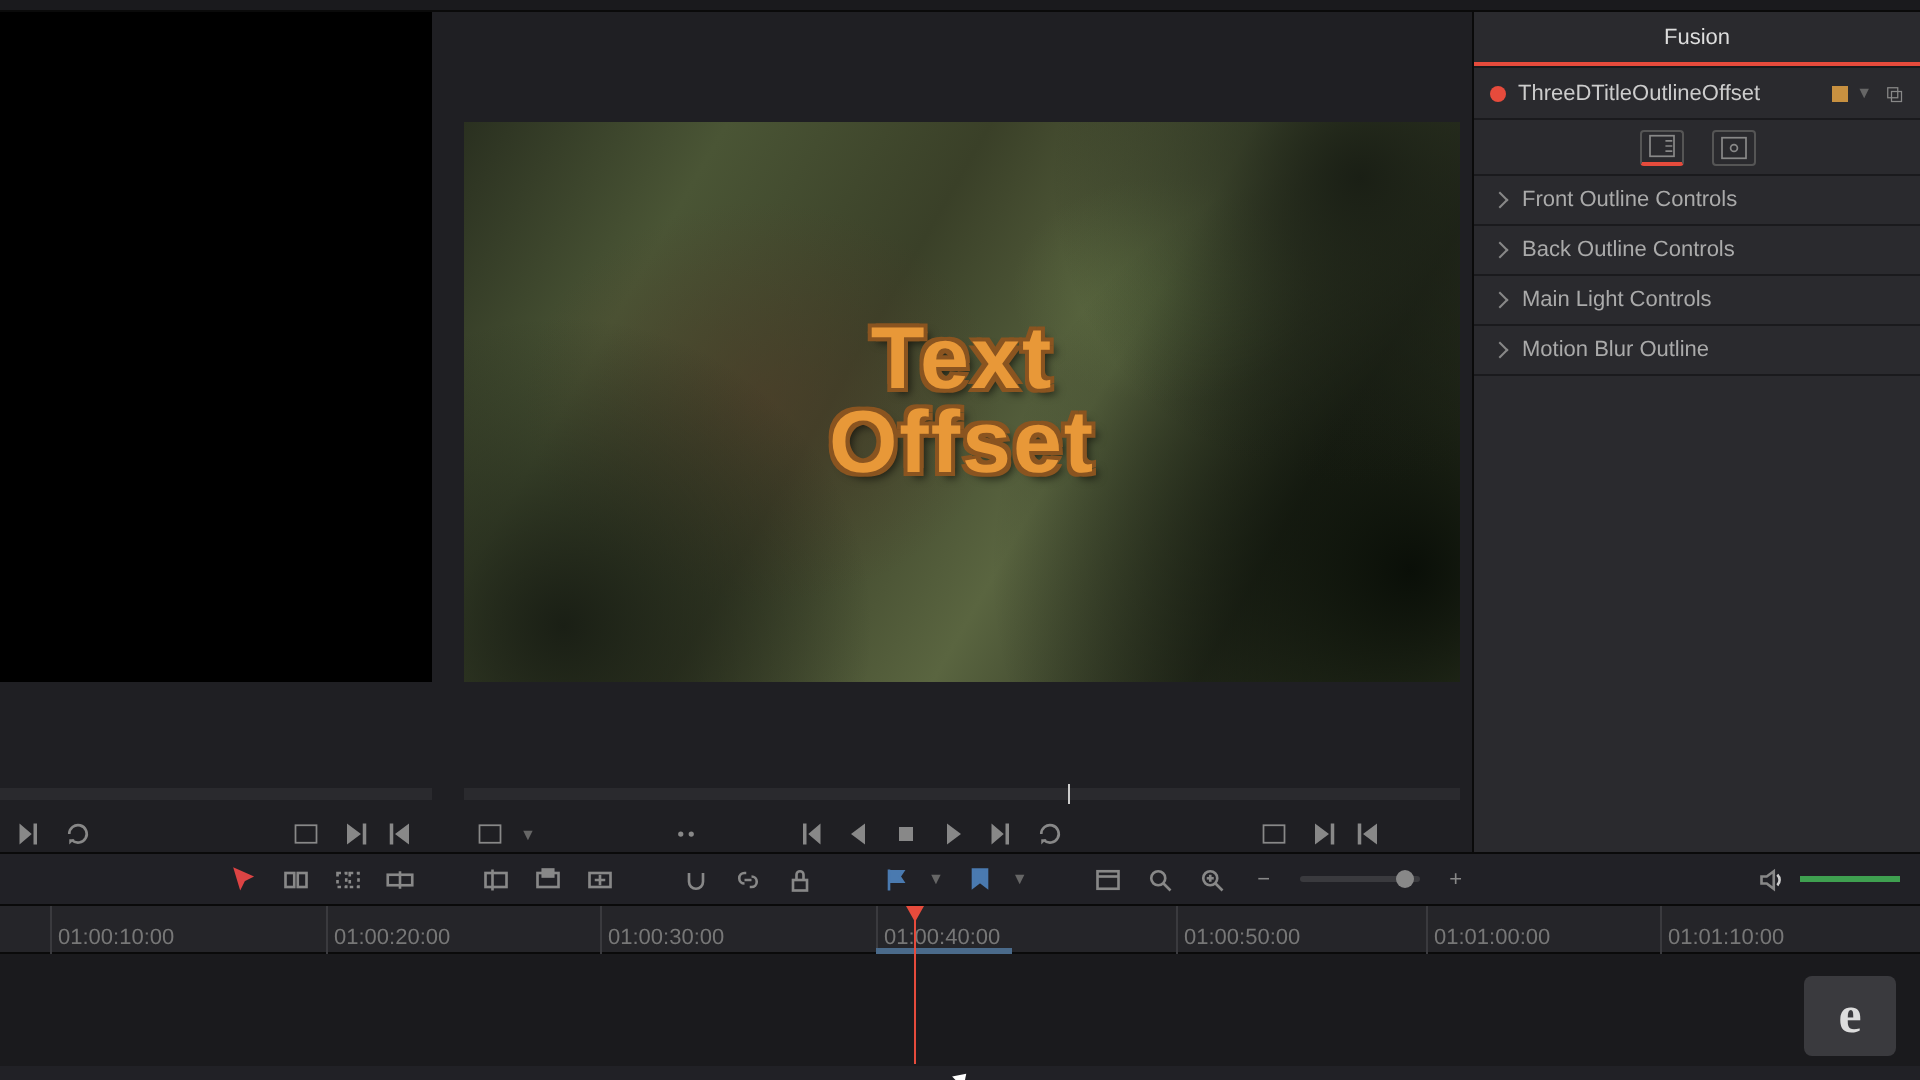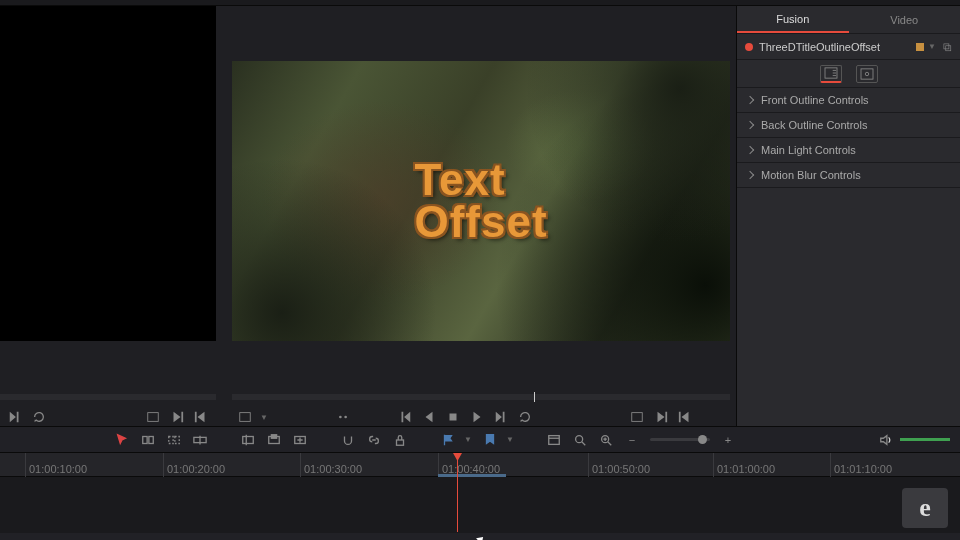--- a/index.html
+++ b/index.html
@@ -4,21 +4,21 @@
 <style>
 *{margin:0;padding:0;box-sizing:border-box;user-select:none}
 body{background:#212126;color:#aaa;font-family:Arial,sans-serif;font-size:11px;width:960px;height:540px;overflow:hidden;position:relative}
 .topbar{height:6px;background:#1a1a1d;border-bottom:1px solid #0a0a0a}
 .main{display:flex;height:420px}
 .viewers{flex:1;background:#1f1f23;position:relative}
 .sourcev{position:absolute;left:0;top:0;width:216px;height:335px;background:#000}
 .programv{position:absolute;left:232px;top:55px;width:498px;height:280px;background:#333;background:linear-gradient(120deg,#2a3020 0%,#4a5535 20%,#3a4028 40%,#5a6540 60%,#2a3020 80%,#4a5535 100%);overflow:hidden}
 .programv::before{content:"";position:absolute;inset:0;background:radial-gradient(ellipse 40% 60% at 30% 50%,rgba(80,60,40,0.6) 0%,transparent 60%),radial-gradient(ellipse 30% 40% at 70% 30%,rgba(100,120,70,0.5) 0%,transparent 50%)}
 .programv::after{content:"";position:absolute;inset:0;background:radial-gradient(circle at 10% 90%,#1a1f15 0%,transparent 30%),radial-gradient(circle at 90% 10%,#1a1f15 0%,transparent 30%),radial-gradient(circle at 95% 80%,#0a0f08 0%,transparent 40%)}
-.title3d{position:absolute;left:50%;top:50%;transform:translate(-50%,-50%);font-weight:900;z-index:5}
+.title3d{position:absolute;left:50%;top:50%;transform:translate(-50%,-50%);text-align:center;font-weight:900;z-index:5}
 .tl1{font-size:44px;color:#e89838;text-shadow:-2px -2px 0 #8a5420,2px -2px 0 #8a5420,-2px 2px 0 #8a5420,2px 2px 0 #8a5420,3px 3px 4px rgba(0,0,0,0.6);letter-spacing:1px}
 .tl2{font-size:44px;color:#e89838;text-shadow:-2px -2px 0 #8a5420,2px -2px 0 #8a5420,-2px 2px 0 #8a5420,2px 2px 0 #8a5420,3px 3px 4px rgba(0,0,0,0.6);letter-spacing:3px;margin-top:-8px}
 .tl3{font-size:44px;color:#e89838;text-shadow:-2px -2px 0 #8a5420,2px -2px 0 #8a5420,-2px 2px 0 #8a5420,2px 2px 0 #8a5420,3px 3px 4px rgba(0,0,0,0.6);letter-spacing:1px;margin-top:-8px}
 .srcruler{position:absolute;left:0;top:388px;width:216px;height:6px;background:#2a2a2e}
 .prgruler{position:absolute;left:232px;top:388px;width:498px;height:6px;background:#2a2a2e}
 .prgruler::after{content:"";position:absolute;left:302px;top:-2px;width:1px;height:10px;background:#ccc}
 .transport{position:absolute;left:0;top:400px;width:730px;height:22px;display:flex;align-items:center}
 .tgroup{display:flex;gap:10px;align-items:center}
 .ticon{width:14px;height:14px;cursor:pointer;display:flex;align-items:center;justify-content:center;color:#888}
 .ticon svg{width:14px;height:14px;fill:currentColor}
@@ -167,21 +167,20 @@
             <svg viewBox="0 0 16 16">
               <path d="M12 2v12l-8-6zM1 2h2v12H1z"></path>
             </svg>
           </div>
       </div>
     </div>
   </div>
   <div class="inspector">
     <div class="itabs">
       <div class="itab active">Fusion</div>
-      <div class="itab">Video</div>
     </div>
     <div class="nodehead">
       <div class="reddot"></div>
       <div class="nodename">ThreeDTitleOutlineOffset</div>
       <div class="sqdot"></div>
       <span class="dropdown">▼</span>
       <div class="ticon" style="width:10px">
           <svg viewBox="0 0 16 16">
             <rect x="3" y="3" width="8" height="8" fill="none" stroke="currentColor"></rect>
             <rect x="6" y="6" width="8" height="8" fill="none" stroke="currentColor"></rect>
@@ -209,21 +208,21 @@
     <div class="ctrlgroup">
         <div class="chev"></div>
         <span>Back Outline Controls</span>
       </div>
     <div class="ctrlgroup">
         <div class="chev"></div>
         <span>Main Light Controls</span>
       </div>
     <div class="ctrlgroup">
         <div class="chev"></div>
-        <span>Motion Blur Controls</span>
+        <span>Motion Blur Outline</span>
       </div>
   </div>
 </div>
 
 <div class="toolbar">
   <div style="width:94px"></div>
   <div class="tbicon sel">
       <svg viewBox="0 0 16 16">
         <path d="M3 2l3 10 2-4 4-2z" fill="currentColor"></path>
       </svg>

